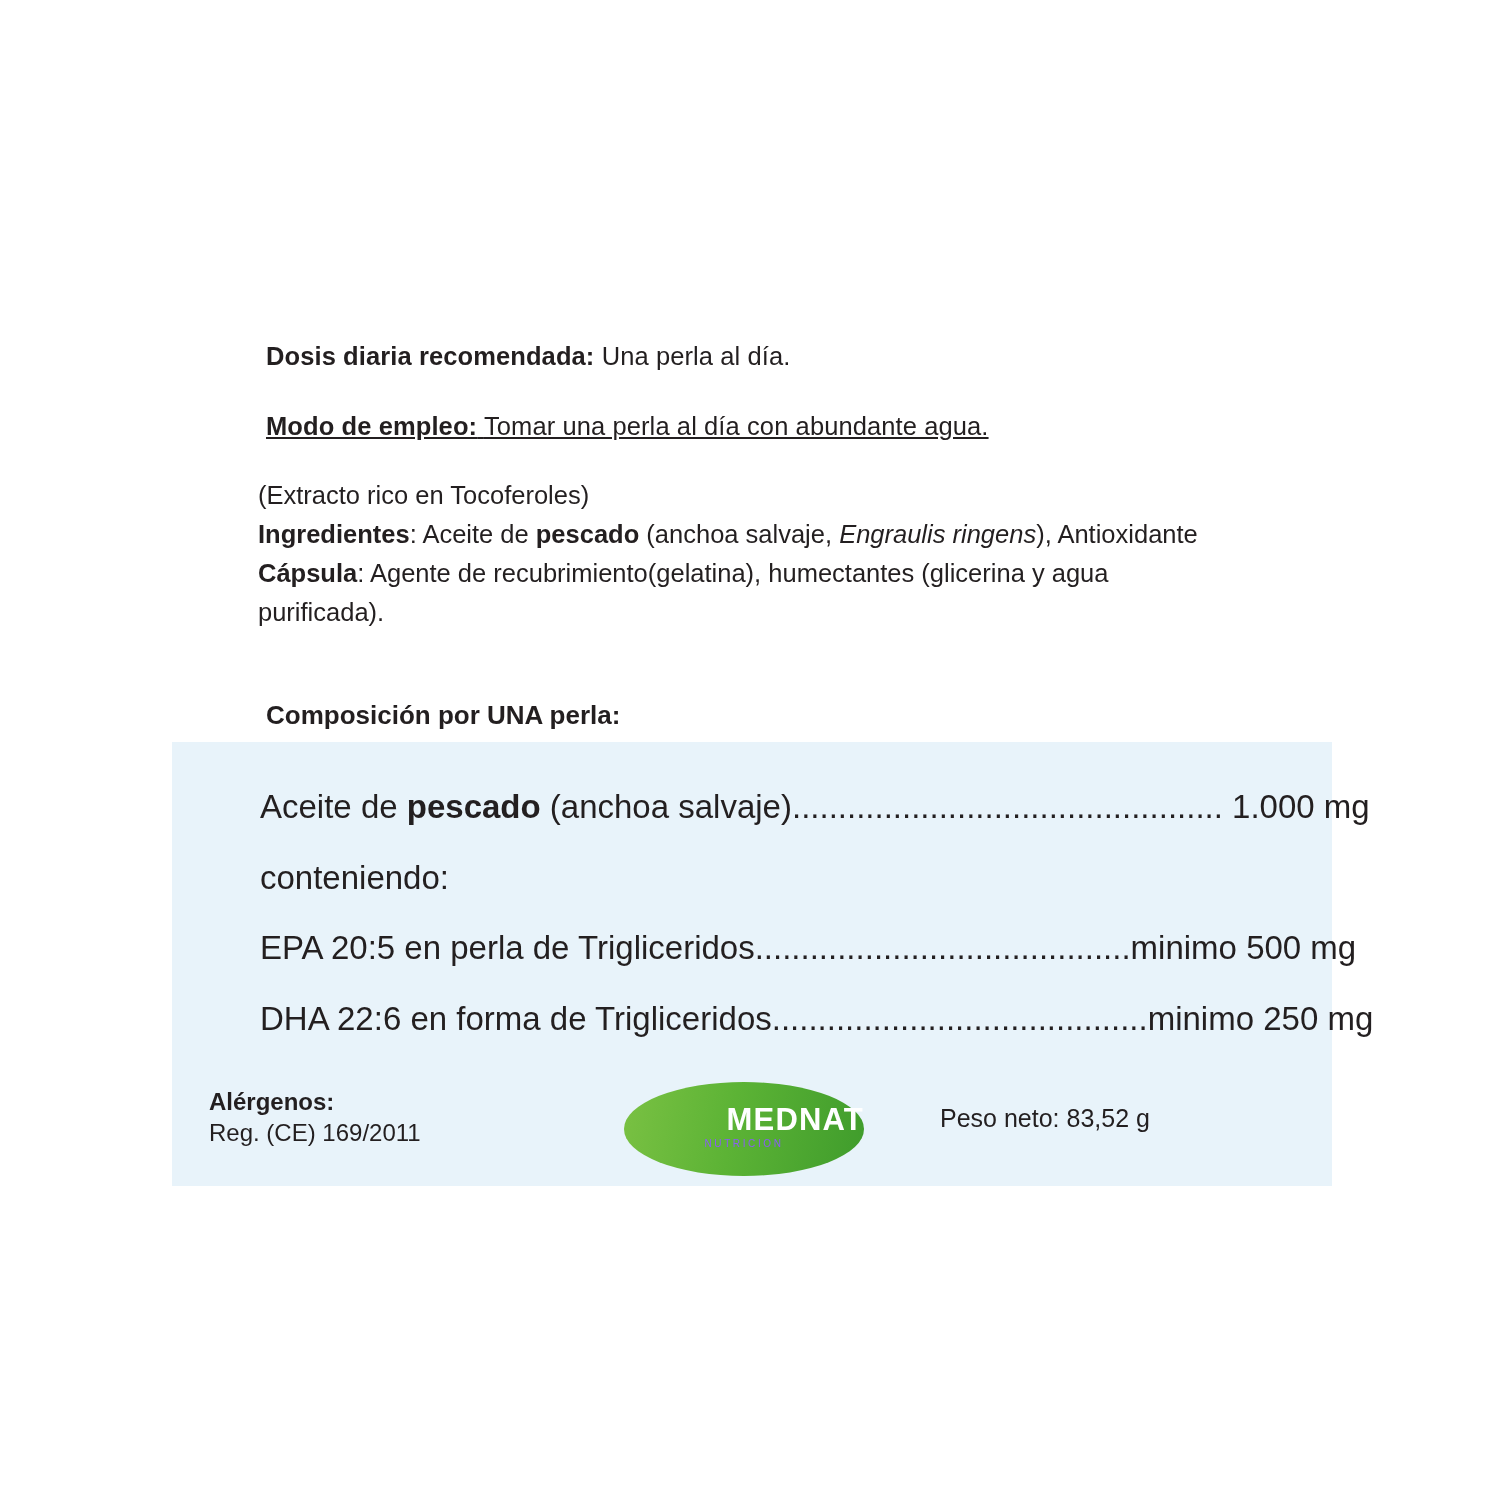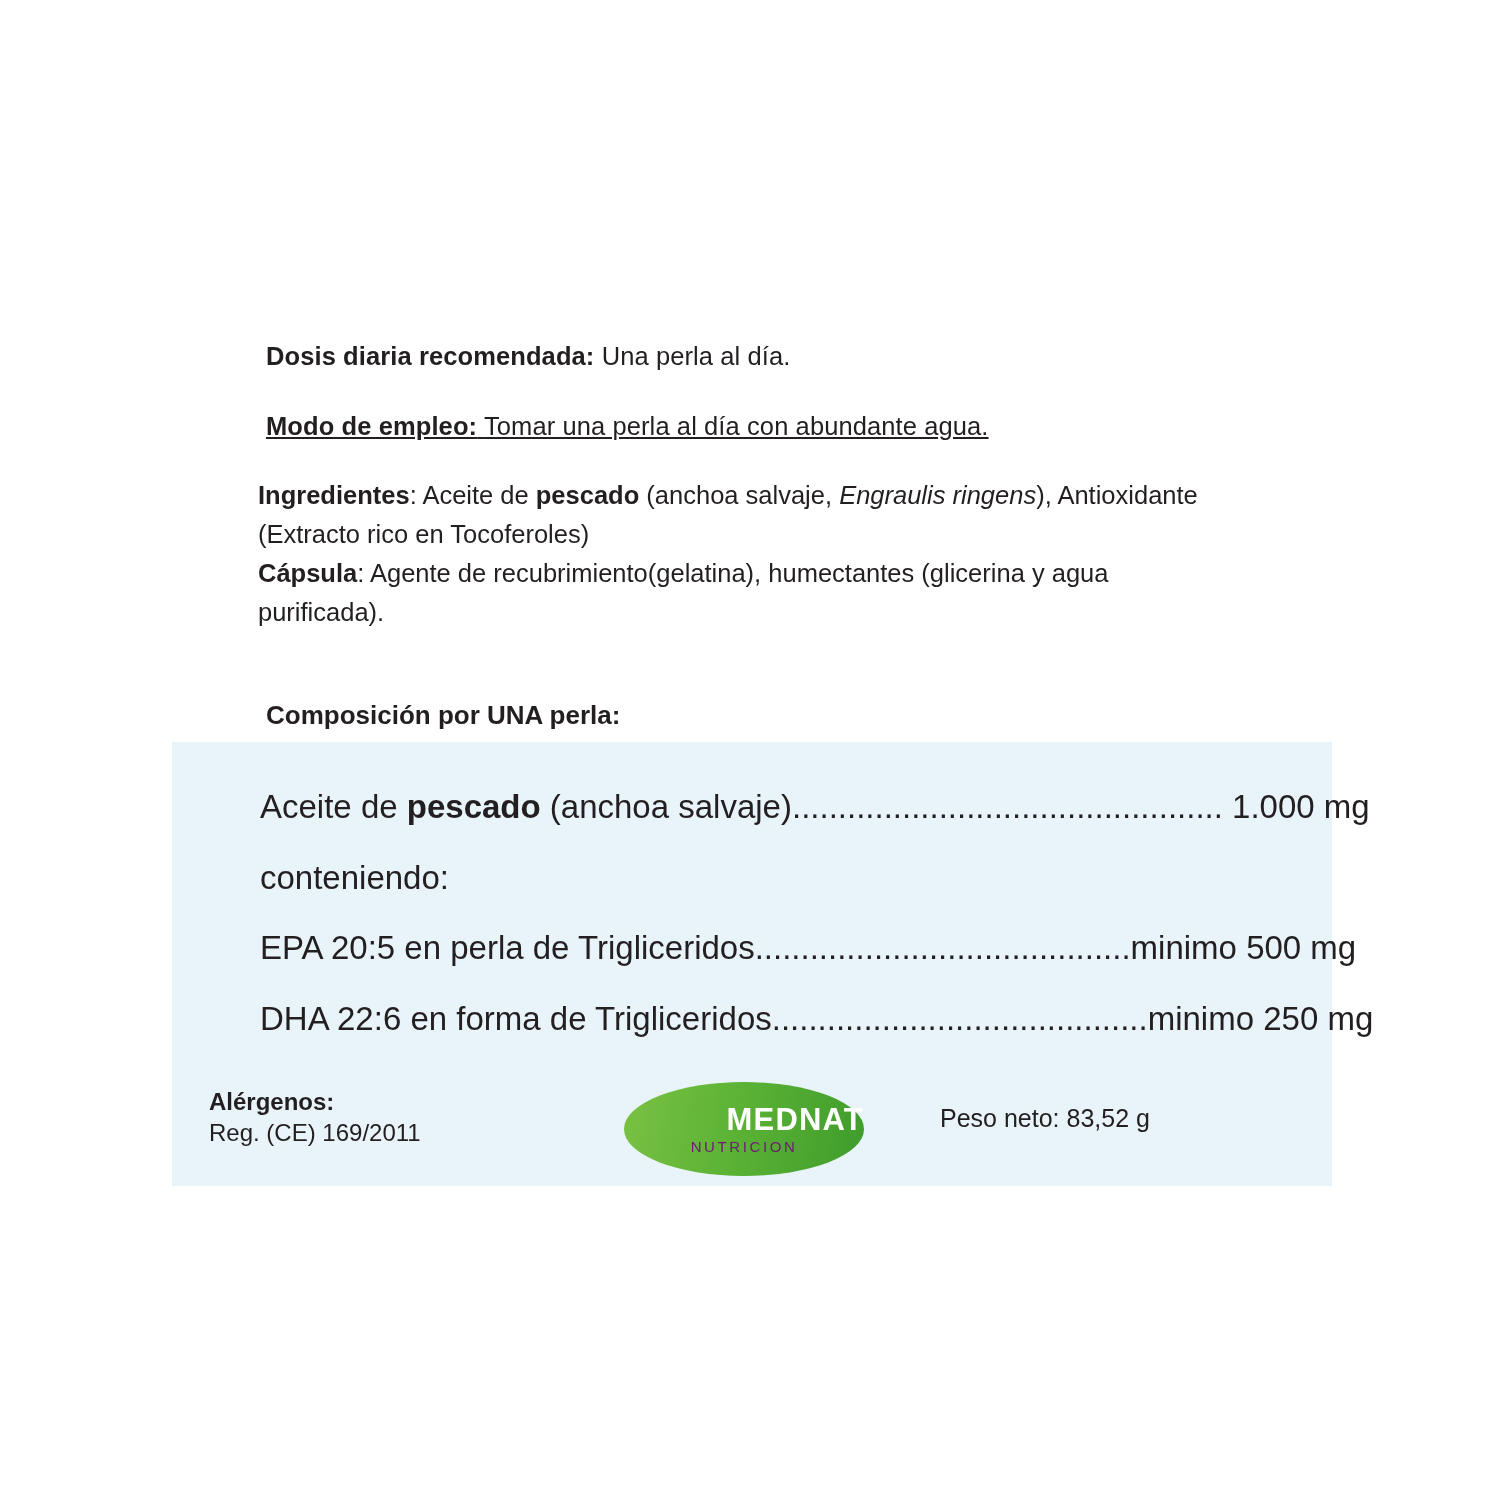--- a/index.html
+++ b/index.html
@@ -140,22 +140,22 @@
     font-weight: bold;
     letter-spacing: 1.2px;
   }
 
   .logo-sub {
     position: absolute;
     left: 0;
     top: 56px;
     width: 240px;
     text-align: center;
-    color: #701a75;
-    font-size: 15px;
+    color: #8b5cf6;
+    font-size: 10px;
     letter-spacing: 2.6px;
   }
 
   .net-weight {
     position: absolute;
     left: 768px;
     top: 32px;
     font-size: 25px;
     color: #231f20;
   }
@@ -170,25 +170,25 @@
     <div class="line spaced-1 indent-1">
       <span class="b">Dosis diaria recomendada:</span>
       <span>Una perla al día.</span>
     </div>
 
     <div class="line spaced-2 indent-1">
       <span class="b">Modo de empleo:</span>
       <span>Tomar una perla al día con abundante agua.</span>
     </div>
 
+    <div class="para">(Extracto rico en Tocoferoles)</div>
+
     <div class="para">
       <span class="b">Ingredientes</span><span>: Aceite de </span><span class="b">pescado</span><span> (anchoa salvaje, </span><span class="i">Engraulis ringens</span><span>), Antioxidante</span>
     </div>
-
-    <div class="para">(Extracto rico en Tocoferoles)</div>
 
     <div class="para">
       <span class="b">Cápsula</span><span>: Agente de recubrimiento(gelatina), humectantes (glicerina y agua</span>
     </div>
 
     <div class="para">purificada).</div>
 
   </div>
 
   <div class="composicion-title">Composición por UNA perla:</div>

